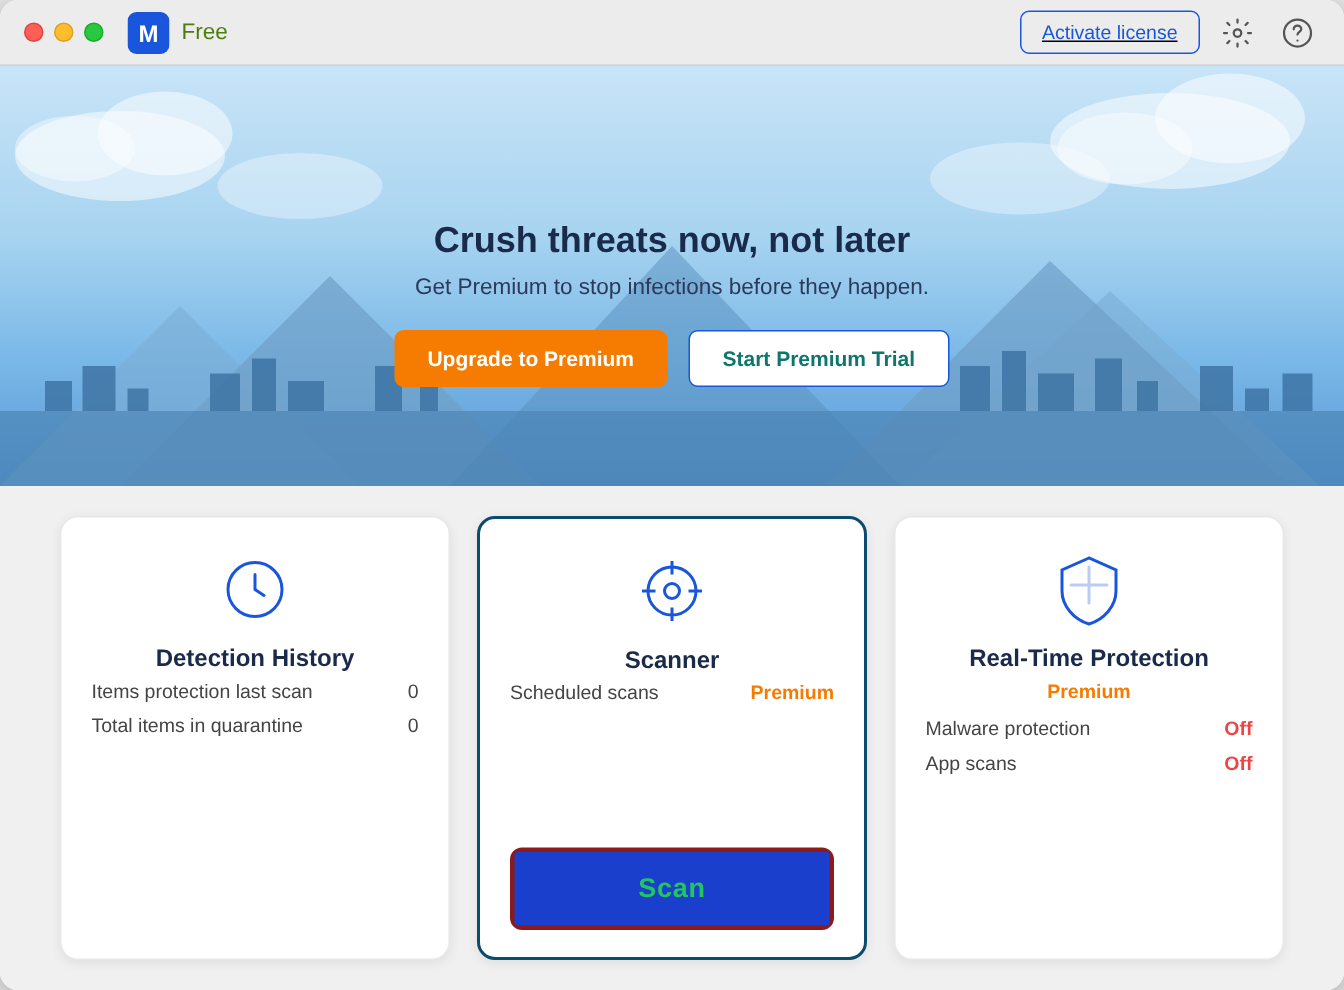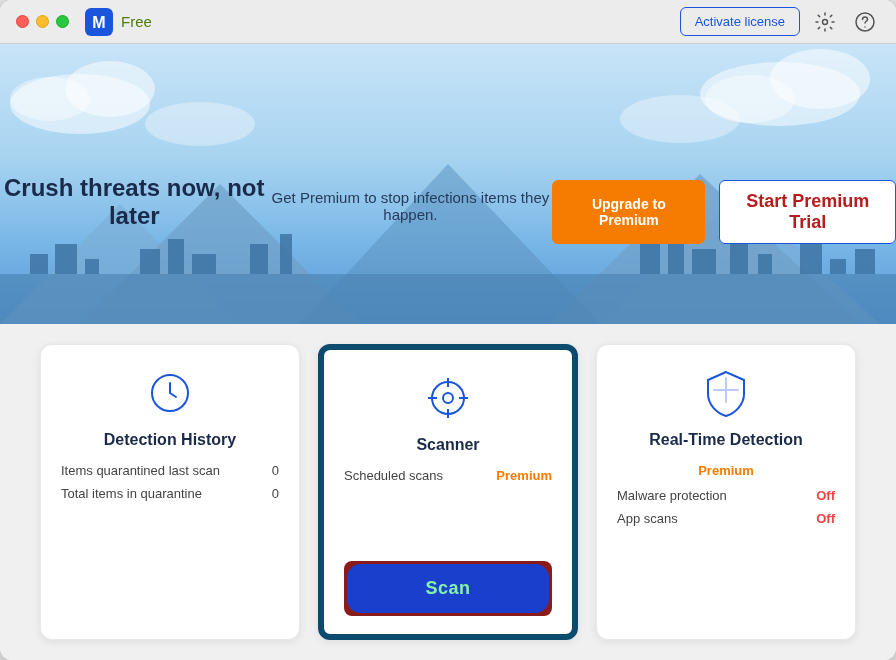--- a/index.html
+++ b/index.html
@@ -57,20 +57,21 @@
     .titlebar-app-name {
       font-size: 15px;
       font-weight: 500;
       color: #4d7c0f;
     }
     .titlebar-right {
       margin-left: auto;
       display: flex;
       align-items: flex-start;
       gap: 10px;
+      text-decoration: underline;
     }
     .activate-btn {
       border: 1.5px solid #1a56db;
       background: transparent;
       color: #1a56db;
       font-size: 13px;
       font-weight: 500;
       padding: 6px 14px;
       border-radius: 6px;
       cursor: pointer;
@@ -87,21 +88,21 @@
       color: #555;
       font-size: 18px;
     }
     
     .hero {
       background: linear-gradient(180deg, #c8e4f8 0%, #a8d4f0 40%, #7ab8e8 70%, #5896d4 100%);
       position: relative;
       height: 280px;
       flex-shrink: 0;
       display: flex;
-      flex-direction: row;
+      flex-direction: column;
       align-items: center;
       justify-content: center;
       padding-top: 36px;
       overflow: hidden;
     }
     .hero-clouds {
       position: absolute;
       top: 0; left: 0; right: 0; bottom: 0;
       pointer-events: none;
     }
@@ -130,25 +131,25 @@
       color: white;
       border: none;
       padding: 10px 22px;
       border-radius: 6px;
       font-size: 14px;
       font-weight: 600;
       cursor: pointer;
     }
     .btn-trial {
       background: white;
-      color: #b91c1c;
+      color: #0f766e;
       border: 1.5px solid #1a56db;
       padding: 10px 22px;
       border-radius: 6px;
-      font-size: 18px;
+      font-size: 14px;
       font-weight: 600;
       cursor: pointer;
     }
     
     .cards-area {
       background: #f0f0f0;
       flex: 1;
       padding: 20px 24px 20px;
       display: flex;
       gap: 18px;
@@ -160,35 +161,35 @@
       flex: 1;
       max-width: 260px;
       padding: 22px 20px 18px;
       display: flex;
       flex-direction: column;
       align-items: center;
       box-shadow: 0 2px 8px rgba(0,0,0,0.08);
       border: 1.5px solid #e8e8e8;
     }
     .card.active {
-      border: 6px solid #0c4a6e;
+      border: 2px solid #0c4a6e;
     }
     .card-icon {
       width: 52px;
       height: 52px;
       display: flex;
       align-items: center;
       justify-content: center;
       margin-bottom: 12px;
     }
     .card-title {
       font-size: 16px;
       font-weight: 700;
       color: #1a2a4a;
-      margin-bottom: 14px;
+      margin-bottom: 4px;
       text-align: center;
     }
     .card-content {
       width: 100%;
       flex: 1;
     }
     .card-row {
       display: flex;
       justify-content: space-between;
       align-items: center;
@@ -220,23 +221,23 @@
     .scan-btn-wrap {
       width: 100%;
       margin-top: 14px;
       padding: 3px;
       background: #8b1a1a;
       border-radius: 8px;
     }
     .scan-btn {
       width: 100%;
       background: #1a3fcc;
-      color: #86efac;
+      color: #22c55e;
       border: none;
-      border-radius: 14px;
+      border-radius: 2px;
       padding: 14px;
       font-size: 18px;
       font-weight: 700;
       cursor: pointer;
       letter-spacing: 0.5px;
     }
   </style>
 </head>
 <body>
 
@@ -309,40 +310,40 @@
       <rect x="668" y="190" width="16" height="40" fill="#3a70a0" opacity="0.8"></rect>
       <rect x="692" y="205" width="24" height="25" fill="#3a70a0" opacity="0.8"></rect>
       <rect x="730" y="195" width="18" height="35" fill="#3a70a0" opacity="0.8"></rect>
       <rect x="758" y="210" width="14" height="20" fill="#3a70a0" opacity="0.8"></rect>
       <rect x="800" y="200" width="22" height="30" fill="#3a70a0" opacity="0.8"></rect>
       <rect x="830" y="215" width="16" height="15" fill="#3a70a0" opacity="0.8"></rect>
       <rect x="855" y="205" width="20" height="25" fill="#3a70a0" opacity="0.8"></rect>
     </svg>
 
     <h1 class="hero-title">Crush threats now, not later</h1>
-    <p class="hero-subtitle">Get Premium to stop infections items they happen.</p>
+    <p class="hero-subtitle">Get Premium to stop infections before they happen.</p>
     <div class="hero-buttons">
       <button class="btn-upgrade">Upgrade to Premium</button>
       <button class="btn-trial">Start Premium Trial</button>
     </div>
   </div>
 
   <div class="cards-area">
 
     <div class="card">
       <div class="card-icon">
         <svg width="48" height="48" viewBox="0 0 48 48" fill="none">
           <circle cx="24" cy="24" r="18" stroke="#1a56db" stroke-width="2"></circle>
           <path d="M24 14v10l6 4" stroke="#1a56db" stroke-width="2" stroke-linecap="round" stroke-linejoin="round"></path>
         </svg>
       </div>
       <div class="card-title">Detection History</div>
       <div class="card-content">
         <div class="card-row">
-          <span>Items quarantined last scan</span>
+          <span>Items protection last scan</span>
           <span class="card-row-value">0</span>
         </div>
         <div class="card-row">
           <span>Total items in quarantine</span>
           <span class="card-row-value">0</span>
         </div>
       </div>
     </div>
 
     <div class="card active">
@@ -368,21 +369,21 @@
       </div>
     </div>
 
     <div class="card">
       <div class="card-icon">
         <svg width="48" height="50" viewBox="0 0 48 50" fill="none">
           <path d="M24 4L6 12v14c0 10 8 19 18 22 10-3 18-12 18-22V12L24 4z" stroke="#1a56db" stroke-width="2" fill="none"></path>
           <path d="M24 10v24M12 22h24" stroke="#1a56db" stroke-width="2" stroke-linecap="round" opacity="0.3"></path>
         </svg>
       </div>
-      <div class="card-title">Real-Time Detection</div>
+      <div class="card-title">Real-Time Protection</div>
       <div class="premium-badge">Premium</div>
       <div class="card-content">
         <div class="card-row">
           <span>Malware protection</span>
           <span class="off-label">Off</span>
         </div>
         <div class="card-row">
           <span>App scans</span>
           <span class="off-label">Off</span>
         </div>

